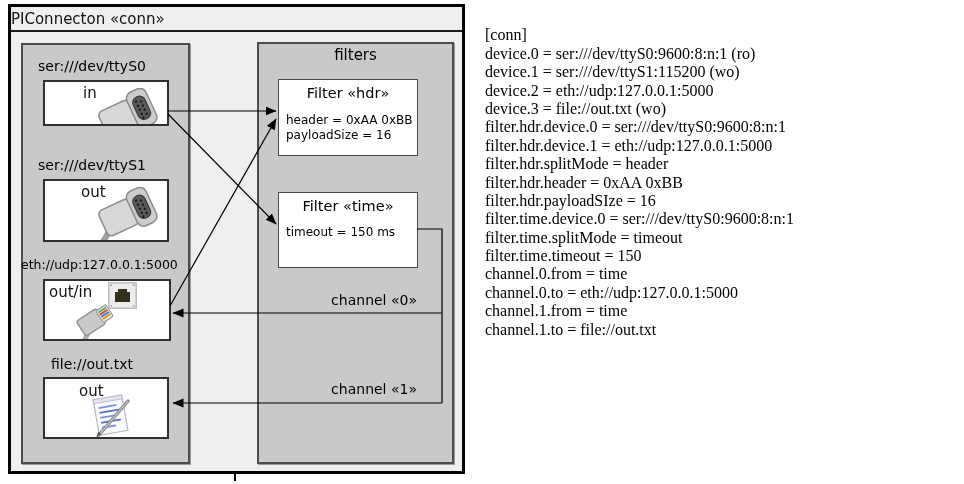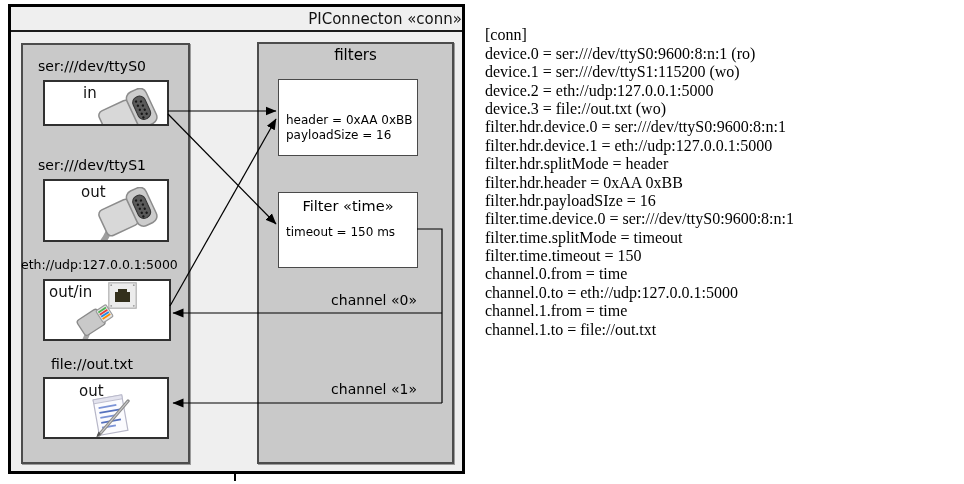--- a/index.html
+++ b/index.html
@@ -3,21 +3,21 @@
 <meta charset="utf-8">
 <style>
   html,body{margin:0;padding:0;}
   body{
     width:964px;height:484px;position:relative;overflow:hidden;
     background:#ffffff;font-family:"DejaVu Sans", sans-serif;color:#000;
   }
   
   .frame{position:absolute;left:8px;top:4px;width:457px;height:470px;
     background:#efefef;border:3px solid #000;box-sizing:border-box;}
-  .frame-title{position:absolute;left:0;top:3px;width:100%;text-align:right;
+  .frame-title{position:absolute;left:0;top:3px;width:100%;text-align:left;
     font-size:15px;color:#111;}
   .title-sep{position:absolute;left:0;right:0;top:23px;border-top:2px solid #1b1b1b;}
   .tick{position:absolute;left:234px;top:473px;width:2px;height:8px;background:#000;}
 
   
   .panel{position:absolute;background:#c9c9c9;border:2px solid #4c4c4c;
     box-sizing:border-box;box-shadow:1px 1px 0 rgba(0,0,0,0.35);}
   .devices-panel{left:21px;top:43px;width:169px;height:421px;}
   .filters-panel{left:257px;top:42px;width:197px;height:422px;}
   .filters-title{position:absolute;left:257px;top:46px;width:197px;text-align:center;
@@ -148,20 +148,21 @@
       <path d="M14,29 H34" stroke="#5470bd" stroke-width="1.8"></path>
       <path d="M14,34 H28" stroke="#7b93d6" stroke-width="1.8"></path>
     </g>
     <line x1="13" y1="43" x2="42" y2="9" stroke="#8d8d8d" stroke-width="3.4" stroke-linecap="round"></line>
     <line x1="13" y1="43" x2="42" y2="9" stroke="#cfcfcf" stroke-width="1.1"></line>
     <polygon points="10,46 15,42 12.5,39.5" fill="#555"></polygon>
   </svg>
 </div>
 
 <div class="filter-box" style="left:278px;top:79px;width:140px;height:77px;">
+  <div class="filter-title">Filter «hdr»</div>
   <div class="attr" style="top:33px;">header = 0xAA 0xBB</div>
   <div class="attr" style="top:48px;">payloadSize = 16</div>
 </div>
 
 <div class="filter-box" style="left:278px;top:192px;width:140px;height:76px;">
   <div class="filter-title">Filter «time»</div>
   <div class="attr" style="top:32px;">timeout = 150 ms</div>
 </div>
 
 <div class="chan-label" style="top:292px;">channel «0»</div>

